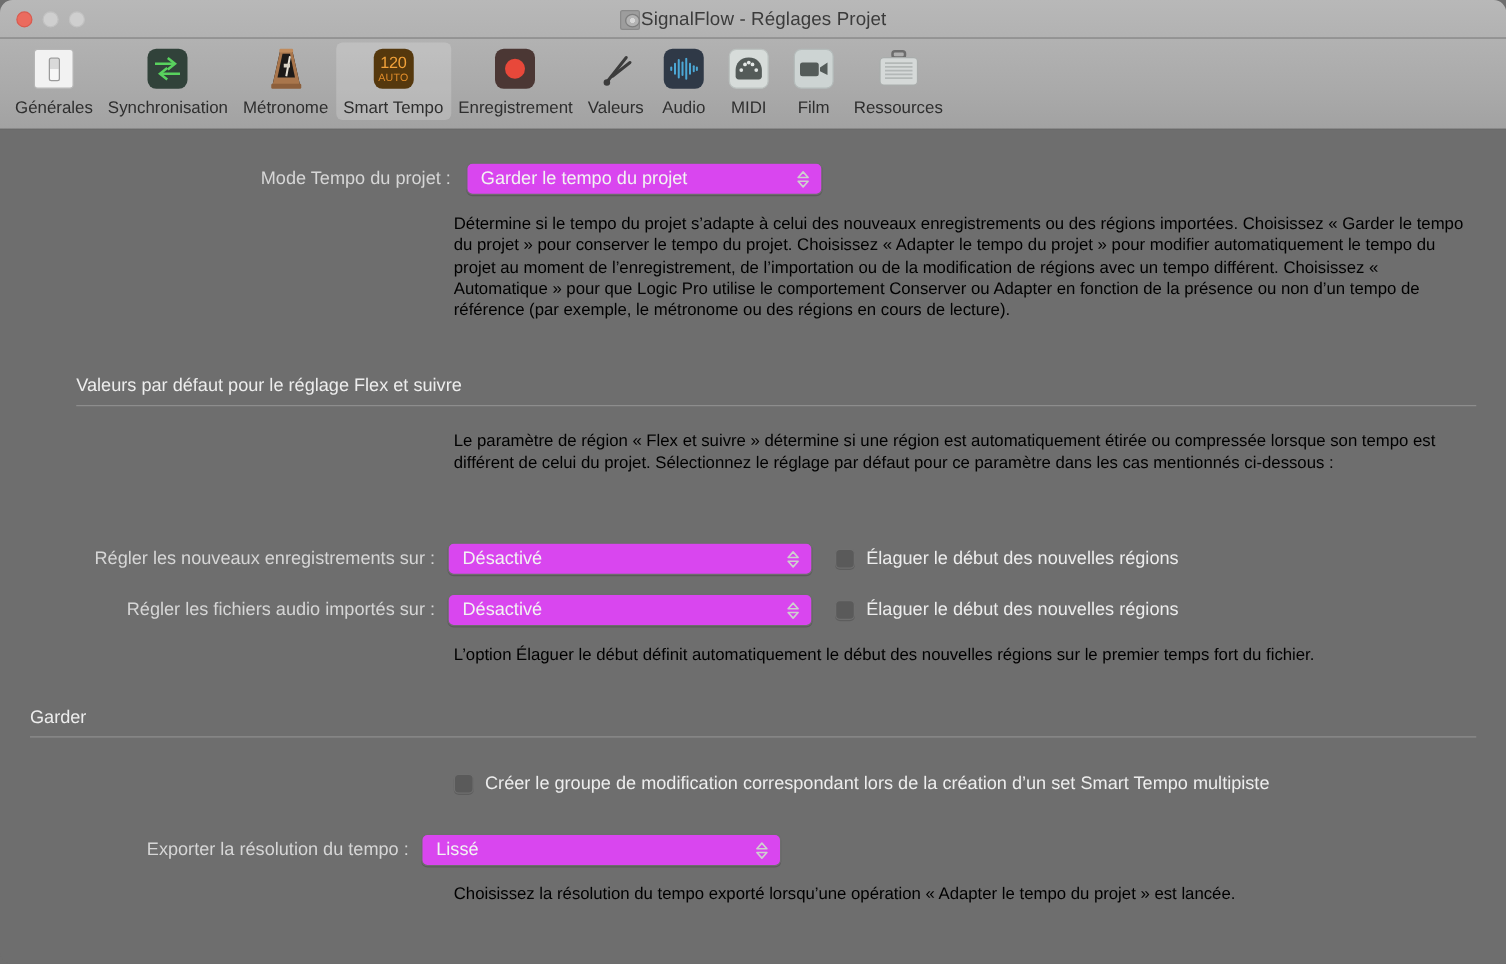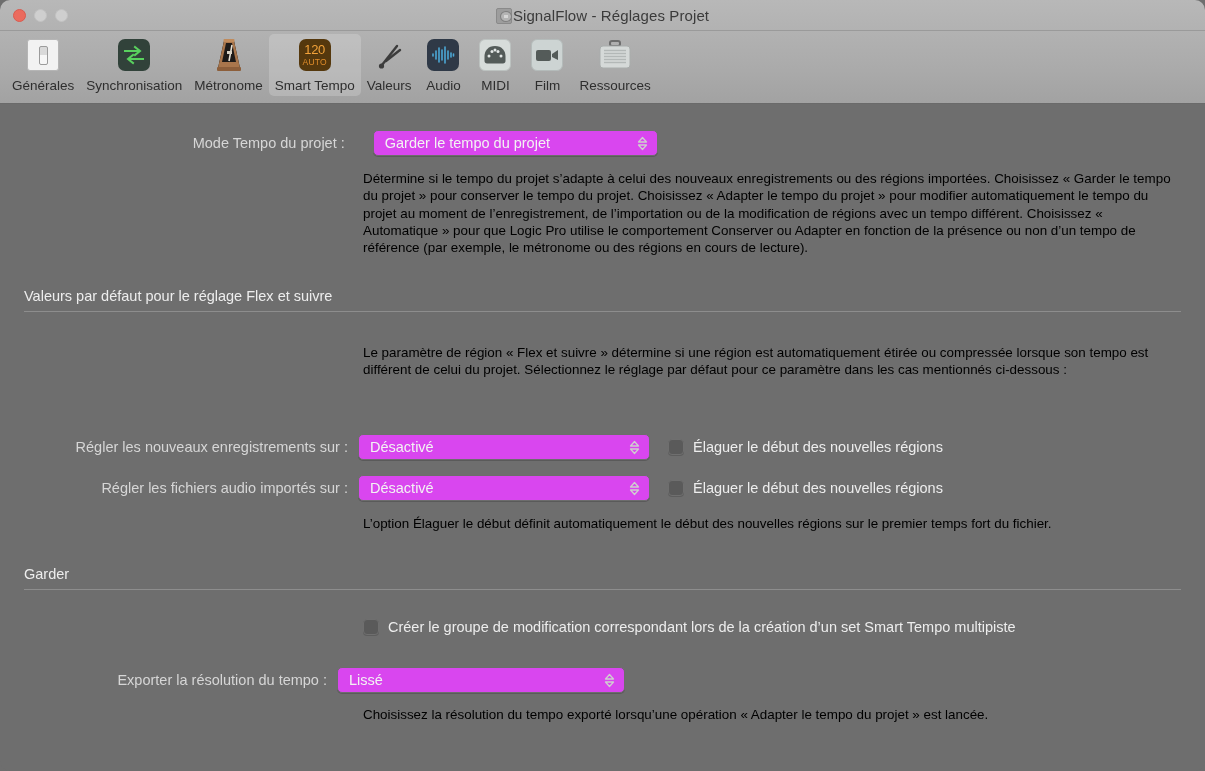--- a/index.html
+++ b/index.html
@@ -310,20 +310,28 @@
     <div class="tb-item selected">
       <div class="tb-icon">
         <div class="ic-tempo">
           <span class="t1">120</span>
           <span class="t2">AUTO</span>
         </div>
       </div>
       <div class="tb-label">Smart Tempo</div>
     </div>
 
+    <div class="tb-item">
+      <div class="tb-icon">
+        <div class="ic-rec">
+            <i></i>
+          </div>
+      </div>
+      <div class="tb-label">Enregistrement</div>
+    </div>
 
     <div class="tb-item">
       <div class="tb-icon">
         <svg class="ic-fork" viewBox="0 0 32 32">
           <g stroke="#3c3c3c" stroke-width="2.4" fill="none" stroke-linecap="round">
             <path d="M9 26 L24 7"></path>
             <path d="M13 22 L27 11"></path>
           </g>
           <circle cx="8.5" cy="27" r="2.6" fill="#3c3c3c"></circle>
         </svg>
@@ -397,35 +405,35 @@
         </svg>
       </div>
       <div class="tb-label">Ressources</div>
     </div>
 
   </div>
 
   <div class="content">
 
     <div class="row" style="left:0; top:26px; width:658px;">
-      <div class="lbl" style="width:379px; padding-right:28px;">Mode Tempo du projet :</div>
+      <div class="lbl" style="width:379px; padding-right:12px;">Mode Tempo du projet :</div>
       <div class="popup" style="width:290px;">
         <span class="val">Garder le tempo du projet</span>
         <span class="chev">
           <svg width="11" height="15" viewBox="0 0 11 15">
             <path d="M5.5 1.5 L9.5 6 L1.5 6 Z" fill="none" stroke="#cfcfcf" stroke-width="1.3" stroke-linejoin="round"></path>
             <path d="M5.5 13.5 L9.5 9 L1.5 9 Z" fill="none" stroke="#cfcfcf" stroke-width="1.3" stroke-linejoin="round"></path>
           </svg>
         </span>
       </div>
     </div>
 
     <div class="desc" style="left:363px; top:66px; width:810px;">Détermine si le tempo du projet s’adapte à celui des nouveaux enregistrements ou des régions importées. Choisissez « Garder le tempo du projet » pour conserver le tempo du projet. Choisissez « Adapter le tempo du projet » pour modifier automatiquement le tempo du projet au moment de l’enregistrement, de l’importation ou de la modification de régions avec un tempo différent. Choisissez « Automatique » pour que Logic Pro utilise le comportement Conserver ou Adapter en fonction de la présence ou non d’un tempo de référence (par exemple, le métronome ou des régions en cours de lecture).</div>
 
-    <div class="section" style="top:184px;">
+    <div class="section" style="top:197px;margin-left:37px;">
       <div class="sec-title">Valeurs par défaut pour le réglage Flex et suivre</div>
       <div class="sec-rule"></div>
     </div>
 
     <div class="desc" style="left:363px; top:240px; width:795px;">Le paramètre de région « Flex et suivre » détermine si une région est automatiquement étirée ou compressée lorsque son tempo est différent de celui du projet. Sélectionnez le réglage par défaut pour ce paramètre dans les cas mentionnés ci-dessous :</div>
 
     <div class="row" style="left:0; top:330px;">
       <div class="lbl" style="width:358px; padding-right:10px;">Régler les nouveaux enregistrements sur :</div>
       <div class="popup" style="width:292px;">
         <span class="val">Désactivé</span>

